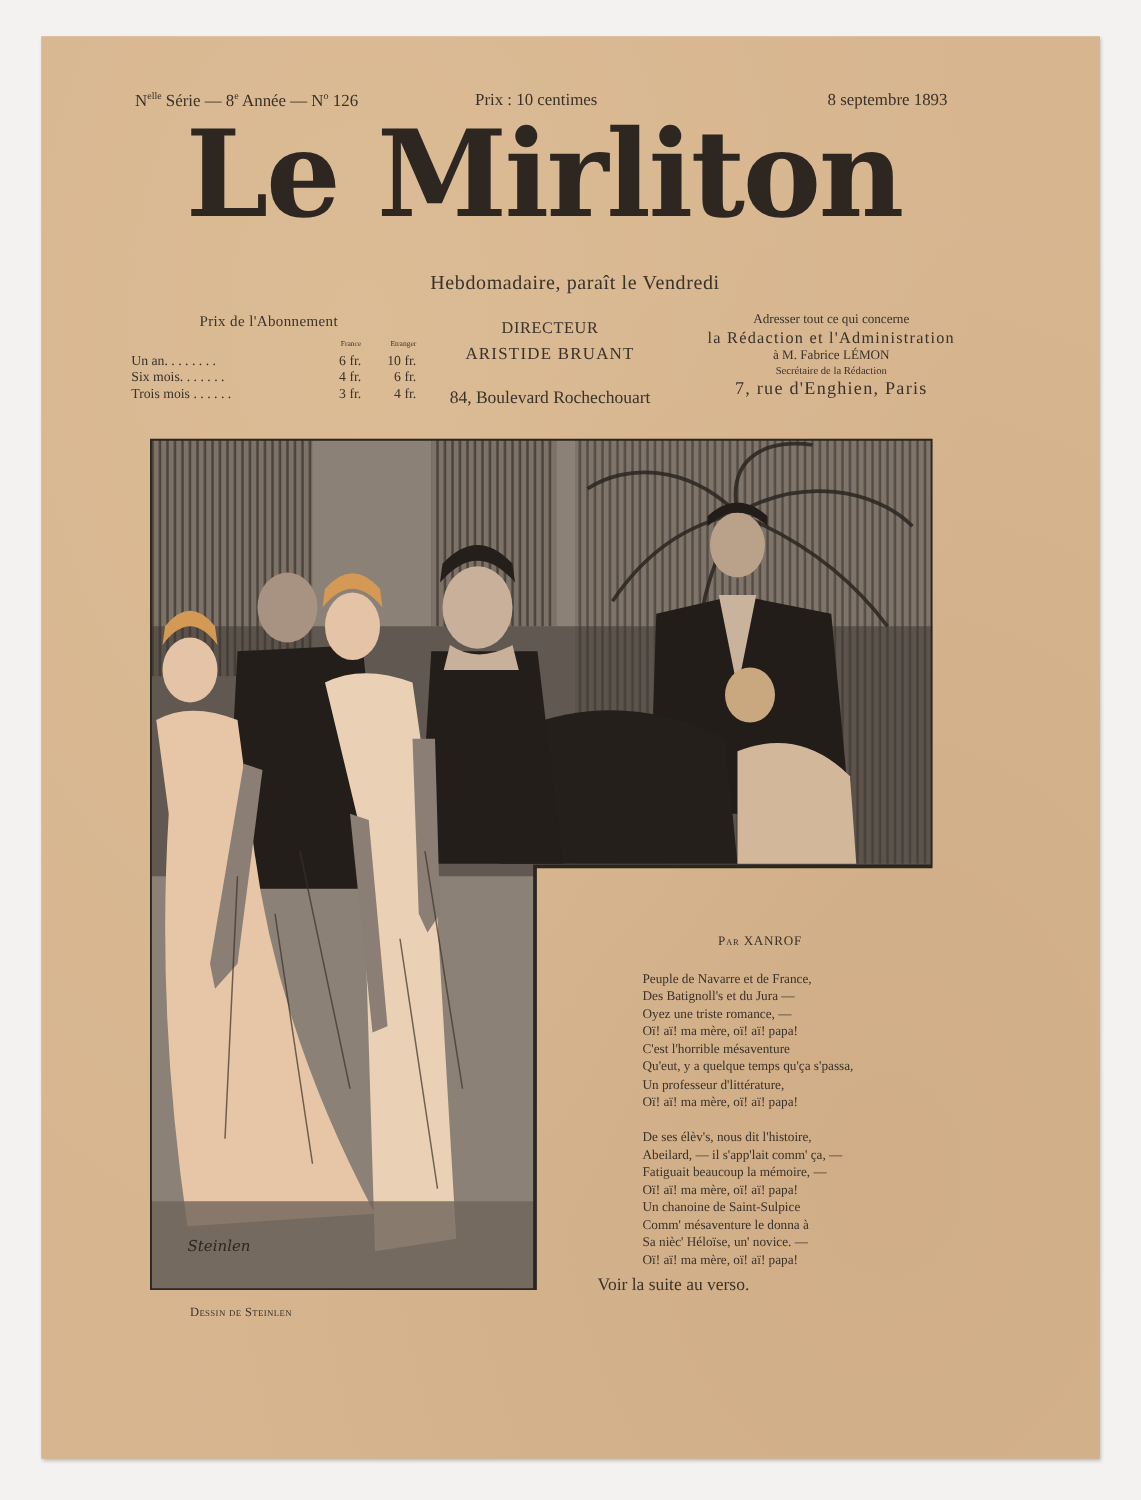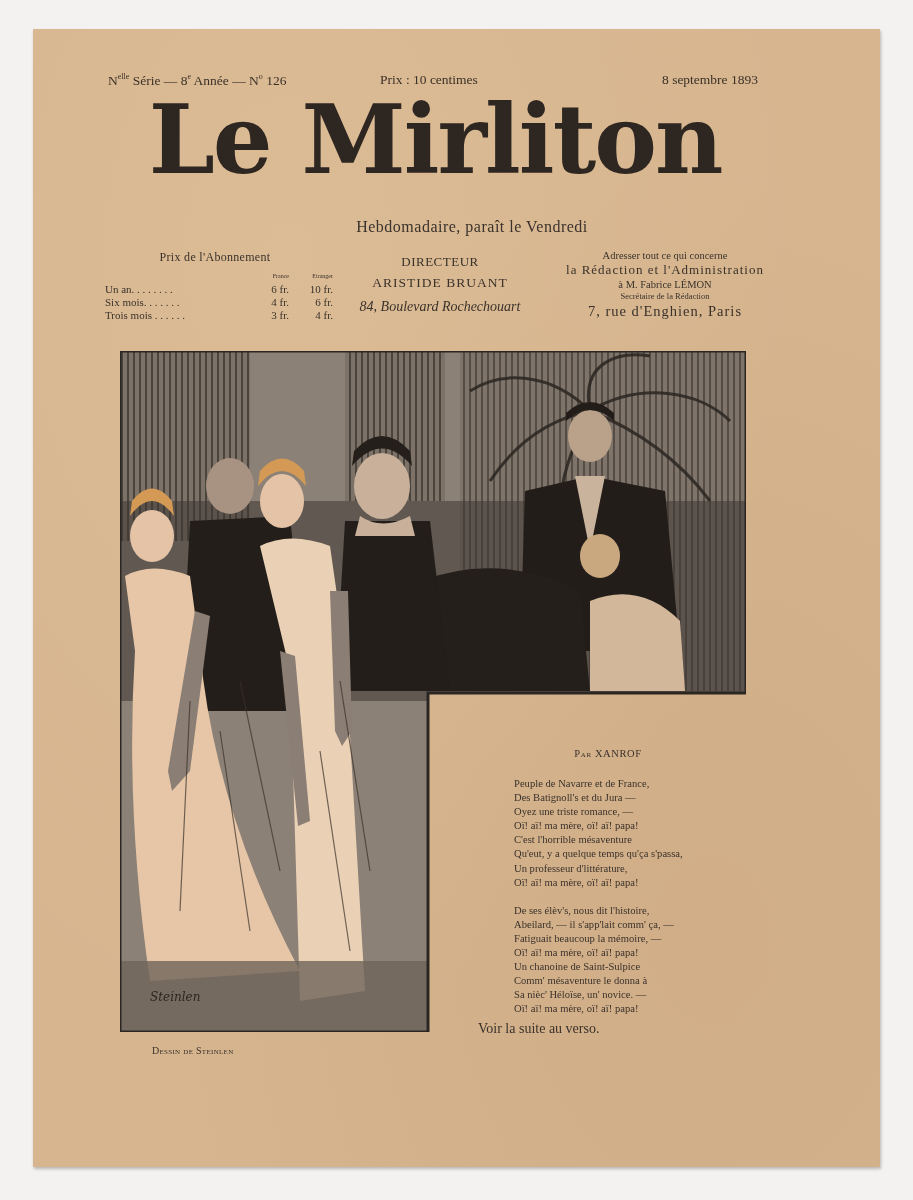--- a/index.html
+++ b/index.html
@@ -9,32 +9,32 @@
            background:#d6b58f;
            background-image:
              radial-gradient(ellipse at 30% 20%, rgba(230,200,160,0.35), transparent 60%),
              radial-gradient(ellipse at 80% 80%, rgba(190,150,110,0.25), transparent 60%);
            box-shadow: 1px 2px 3px rgba(0,0,0,0.25); }
   .abs { position:absolute; }
   .meta { font-family:"Liberation Serif", serif; font-size:13.5px; color:#3b3128; top:72px; }
   .meta sup { font-size:8px; }
   .title { left:95px; top:92px; width:680px; text-align:center; font-family:"DejaVu Serif", serif;
            font-weight:bold; font-size:96px; letter-spacing:-2px; color:#2e2721; line-height:1; transform:scaleX(0.98); }
-  .subtitle { left:272px; top:218px; width:400px; text-align:center; font-family:"Liberation Serif", serif; font-size:16px; letter-spacing:0.5px; }
+  .subtitle { left:260px; top:218px; width:400px; text-align:center; font-family:"Liberation Serif", serif; font-size:16px; letter-spacing:0.5px; }
   .abo { left:105px; top:250px; width:230px; font-family:"Liberation Serif", serif; }
   .abo .h { text-align:center; font-size:12px; letter-spacing:0.3px; margin-left:-10px; }
   .abo table { border-collapse:collapse; font-size:11px; margin-top:4px; }
   .abo td { padding:0; height:13px; }
   .abo .colh { font-size:6px; text-align:center; }
   .abo td.lab { width:140px; }
   .abo td.v { width:44px; text-align:right; }
   .dir { left:345px; top:254px; width:190px; text-align:center; font-family:"Liberation Serif", serif; }
   .dir .d1 { font-size:13px; letter-spacing:0.5px; }
   .dir .d2 { font-size:13.5px; letter-spacing:1px; margin-top:5px; }
-  .dir .d3 { font-size:14px; font-style:italic; margin-top:8px; }
+  .dir .d3 { font-size:14px; margin-top:20px; }
   .adm { left:540px; top:250px; width:250px; text-align:center; font-family:"Liberation Serif", serif; }
   .adm .a1 { font-size:10.5px; }
   .adm .a2 { font-size:13px; letter-spacing:1px; margin-top:1px; }
   .adm .a3 { font-size:10.5px; margin-top:1px; }
   .adm .a4 { font-size:8.5px; margin-top:1px; }
   .adm .a5 { font-size:14.5px; letter-spacing:1px; margin-top:2px; }
   .illus { left:120px; top:351px; width:626px; height:681px; }
   .poem { left:478px; top:742px; width:260px; font-family:"Liberation Serif", serif; }
   .poem .ptitle { text-align:center; font-size:21px; letter-spacing:0.5px; }
   .poem .pby { text-align:center; font-size:10.5px; letter-spacing:0.6px; margin-top:6px; font-variant:small-caps; }

